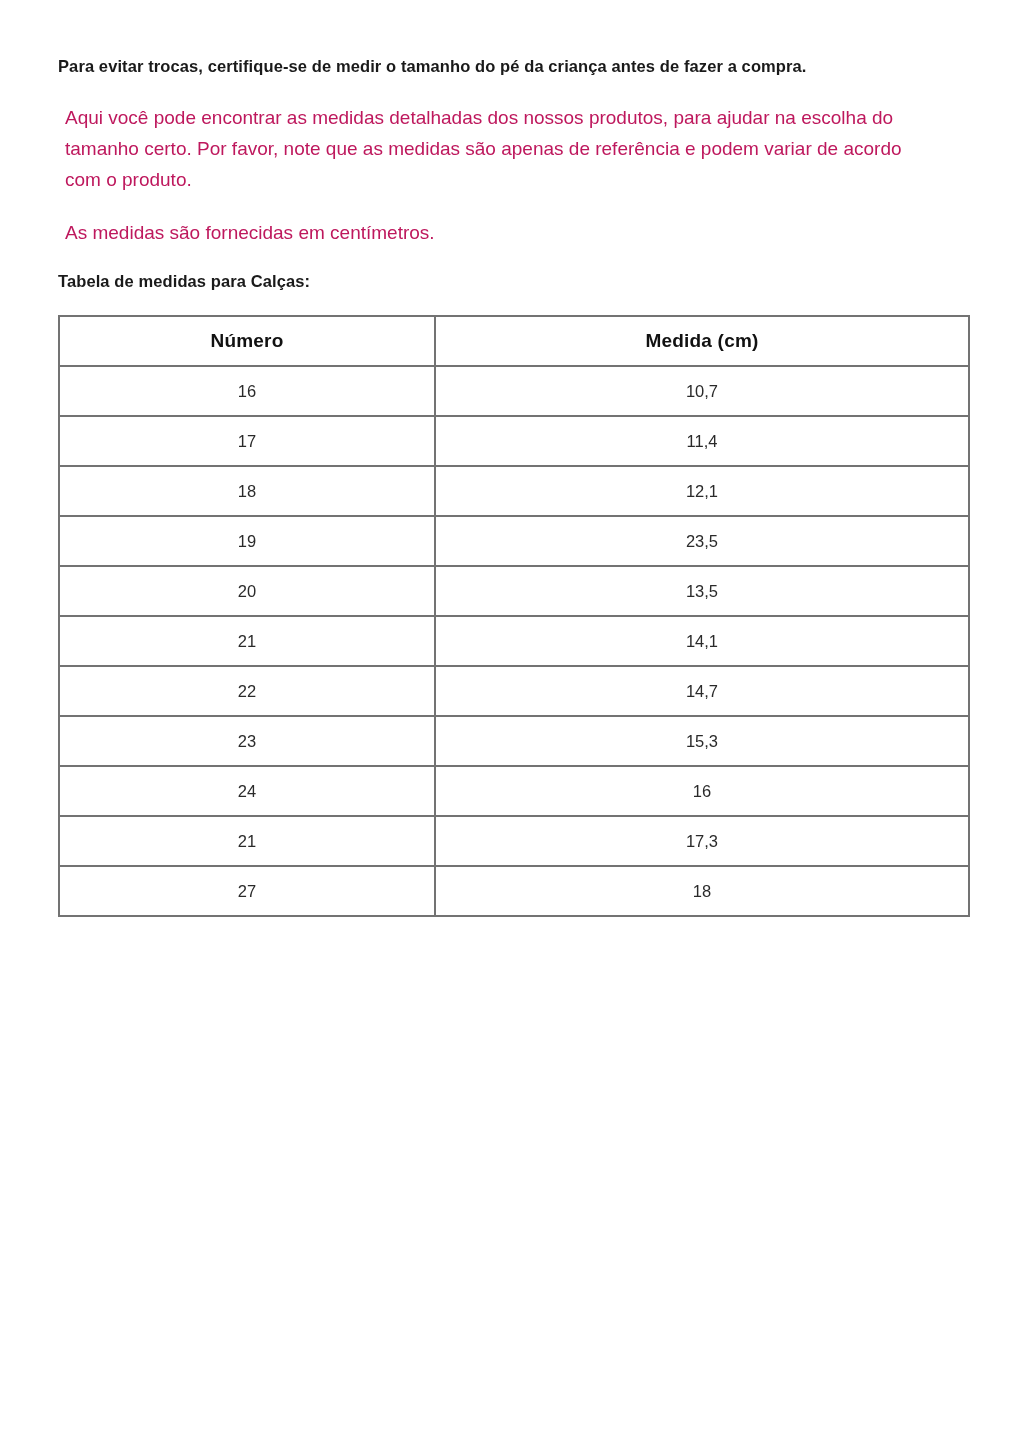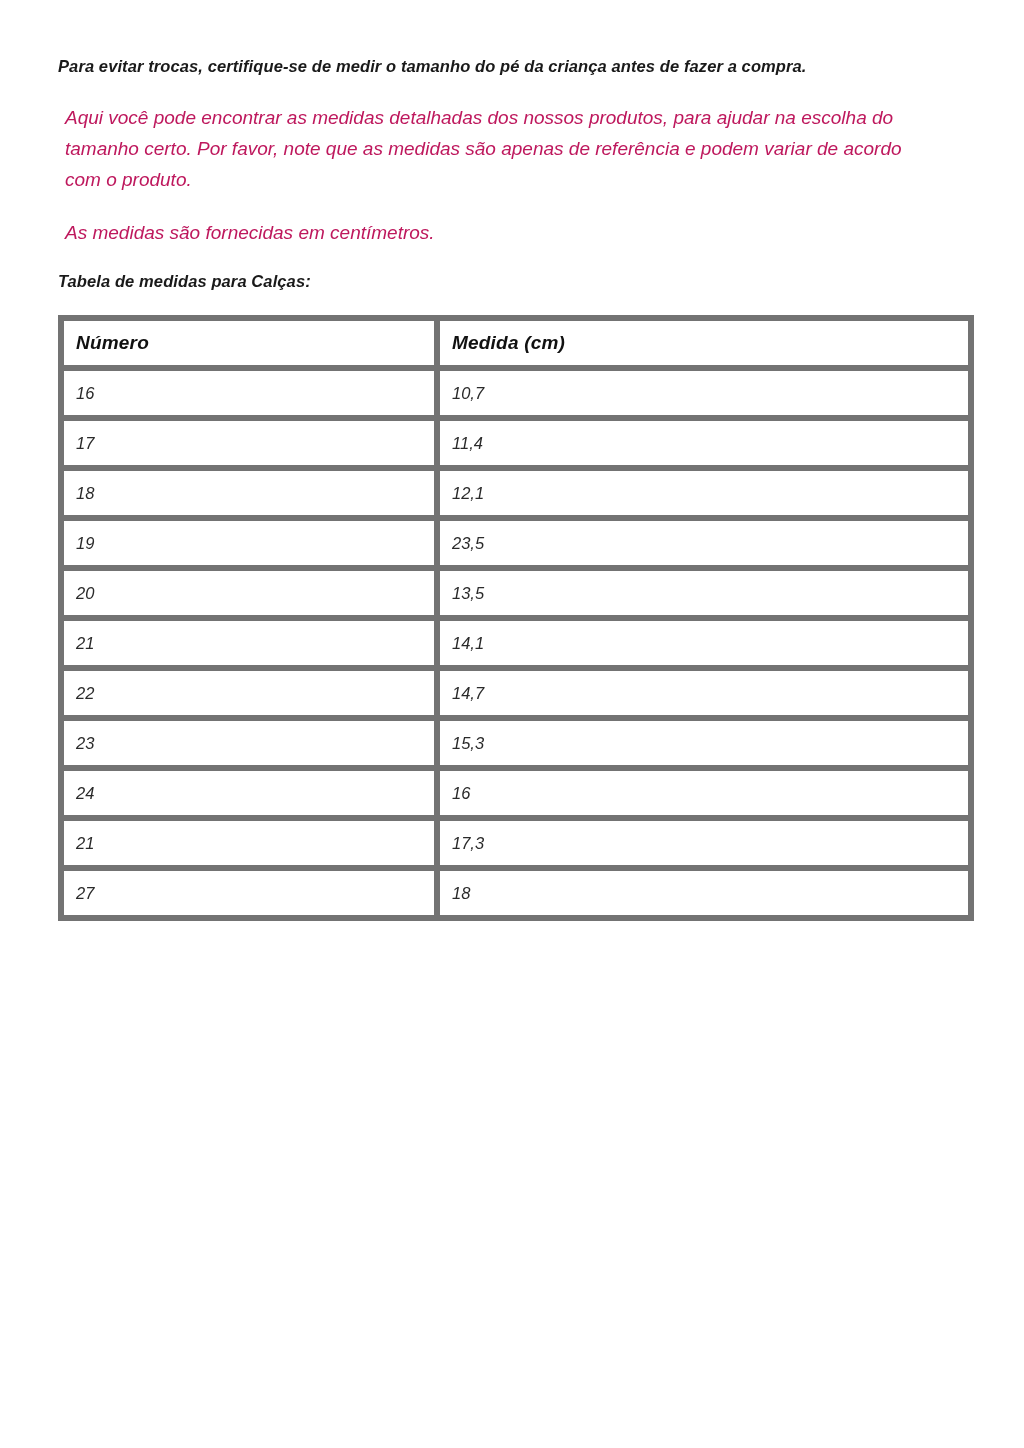--- a/index.html
+++ b/index.html
@@ -16,21 +16,20 @@
     -webkit-font-smoothing: antialiased;
   }
 
   .page {
     position: relative;
     width: 1024px;
     height: 1048px;
     box-sizing: border-box;
     padding: 55px 56px 0 58px;
     background: #ffffff;
-    font-style: italic;
   }
 
   .intro-bold {
     font-size: 16.5px;
     font-weight: bold;
     line-height: 1.35;
     color: #1a1a1a;
     margin: 0 0 26px 0;
     letter-spacing: 0.1px;
   }
@@ -61,22 +60,22 @@
     width: 910px;
     table-layout: fixed;
     background: #ffffff;
   }
 
   table.measure-table col.col-num { width: 376px; }
   table.measure-table col.col-med { width: 534px; }
 
   table.measure-table th,
   table.measure-table td {
-    border: 6px solid #737373;
-    text-align: left;
+    border: 2px solid #737373;
+    text-align: center;
     vertical-align: middle;
     padding: 0 12px;
     box-sizing: border-box;
   }
 
   table.measure-table thead th {
     height: 50px;
     font-size: 19px;
     font-weight: bold;
     color: #111111;

